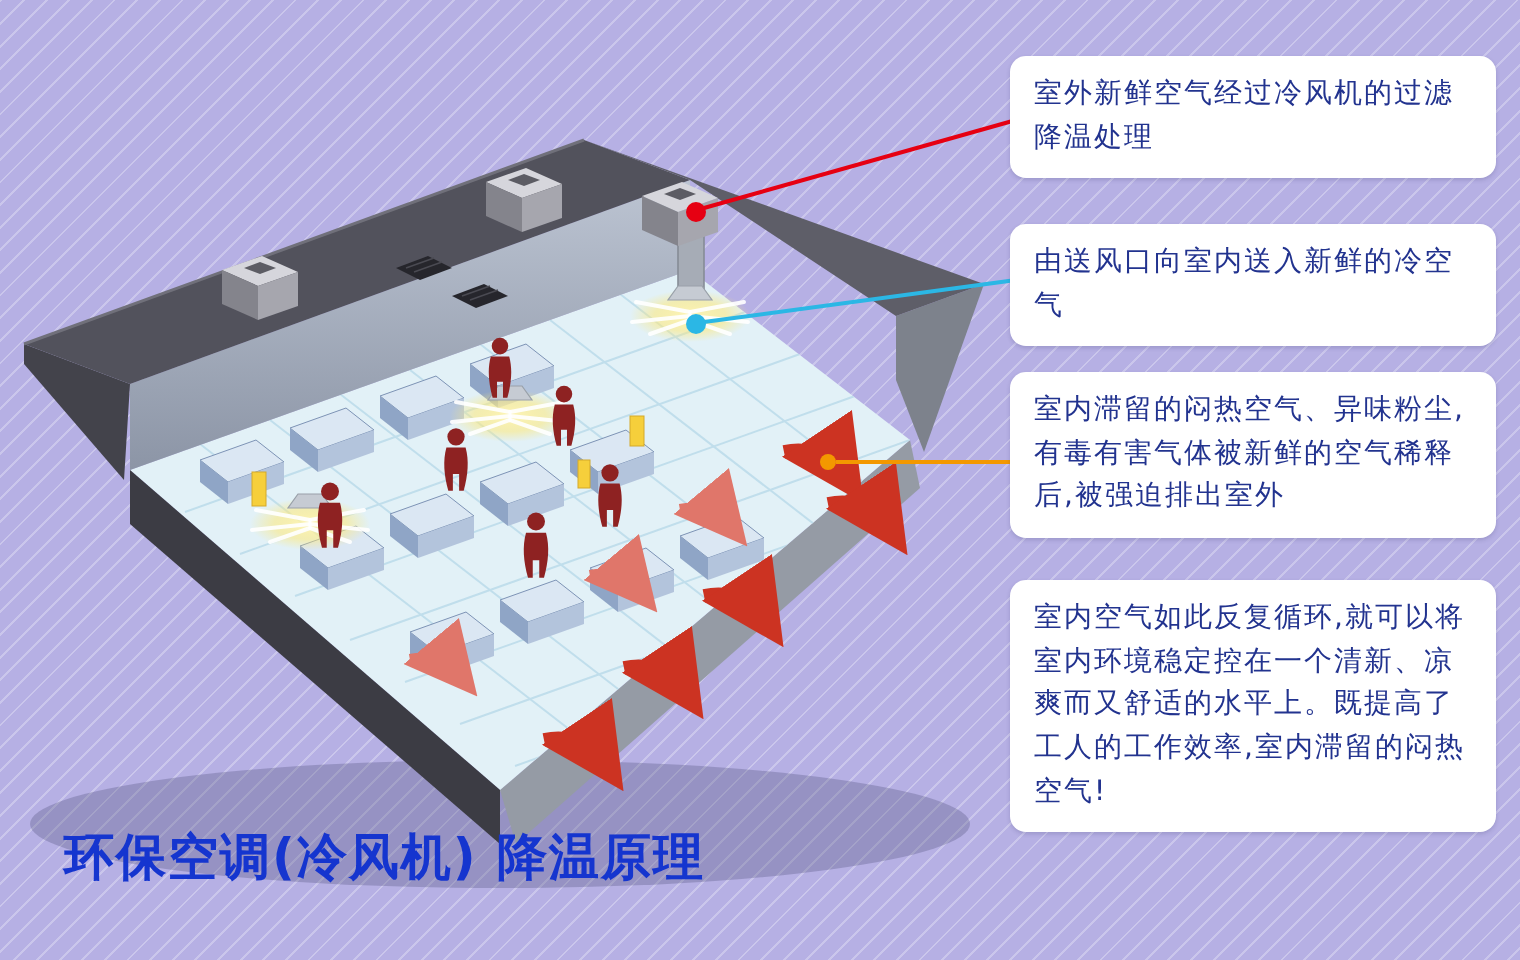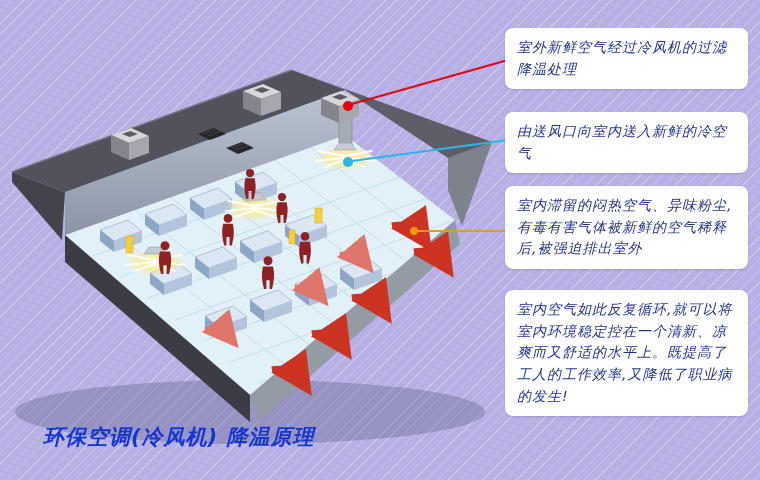--- a/index.html
+++ b/index.html
@@ -3,36 +3,35 @@
 <meta charset="utf-8">
 <style>
   html,body{margin:0;padding:0;}
   .stage{
     position:relative;width:760px;height:480px;overflow:hidden;
     background-color:#b6b0e4;
     background-image:repeating-linear-gradient(135deg,
       rgba(255,255,255,0.28) 0px, rgba(255,255,255,0.28) 1px,
       transparent 1px, transparent 8px);
     font-family:"DejaVu Sans","Liberation Sans",sans-serif;
-    font-style:italic;
   }
   .callout{
     position:absolute;left:505px;width:243px;box-sizing:border-box;
     background:#ffffff;border-radius:8px;padding:9px 12px;
     color:#22338f;font-size:14px;line-height:1.55;letter-spacing:1px;
     box-shadow:0 1px 2px rgba(40,40,90,0.18);
   }
   .callout p{margin:0;}
   #callout-1{top:28px;}
   #callout-2{top:112px;}
   #callout-3{top:186px;}
   #callout-4{top:290px;}
   .diagram-title{
-    position:absolute;left:28px;top:408px;margin:15px;
-    font-size:21px;font-weight:bold;color:#1535cf;letter-spacing:1px;
+    position:absolute;left:28px;top:408px;margin:4px;
+    font-size:25px;font-weight:bold;color:#1535cf;letter-spacing:1px;
   }
   svg{position:absolute;display:block;}
   #illustration{left:0;top:30px;}
   #connectors{left:0;top:0;pointer-events:none;}
 </style>
 </head>
 <body>
 
 <div class="stage">
 
@@ -195,18 +194,18 @@
   <div class="callout" id="callout-1">
     <p>室外新鲜空气经过冷风机的过滤降温处理</p>
   </div>
   <div class="callout" id="callout-3">
     <p>室内滞留的闷热空气、异味粉尘,有毒有害气体被新鲜的空气稀释后,被强迫排出室外</p>
   </div>
   <div class="callout" id="callout-2">
     <p>由送风口向室内送入新鲜的冷空气</p>
   </div>
   <div class="callout" id="callout-4">
-    <p>室内空气如此反复循环,就可以将室内环境稳定控在一个清新、凉爽而又舒适的水平上。既提高了工人的工作效率,又降低了职业病的发生!</p>
+    <p>室内空气如此反复循环,就可以将室内环境稳定控在一个清新、凉爽而又舒适的水平上。既提高了工人的工作效率,室内滞留的闷热空气!</p>
   </div>
 
   <h1 class="diagram-title">环保空调(冷风机)  降温原理</h1>
 
 </div>
 
 </body></html>

